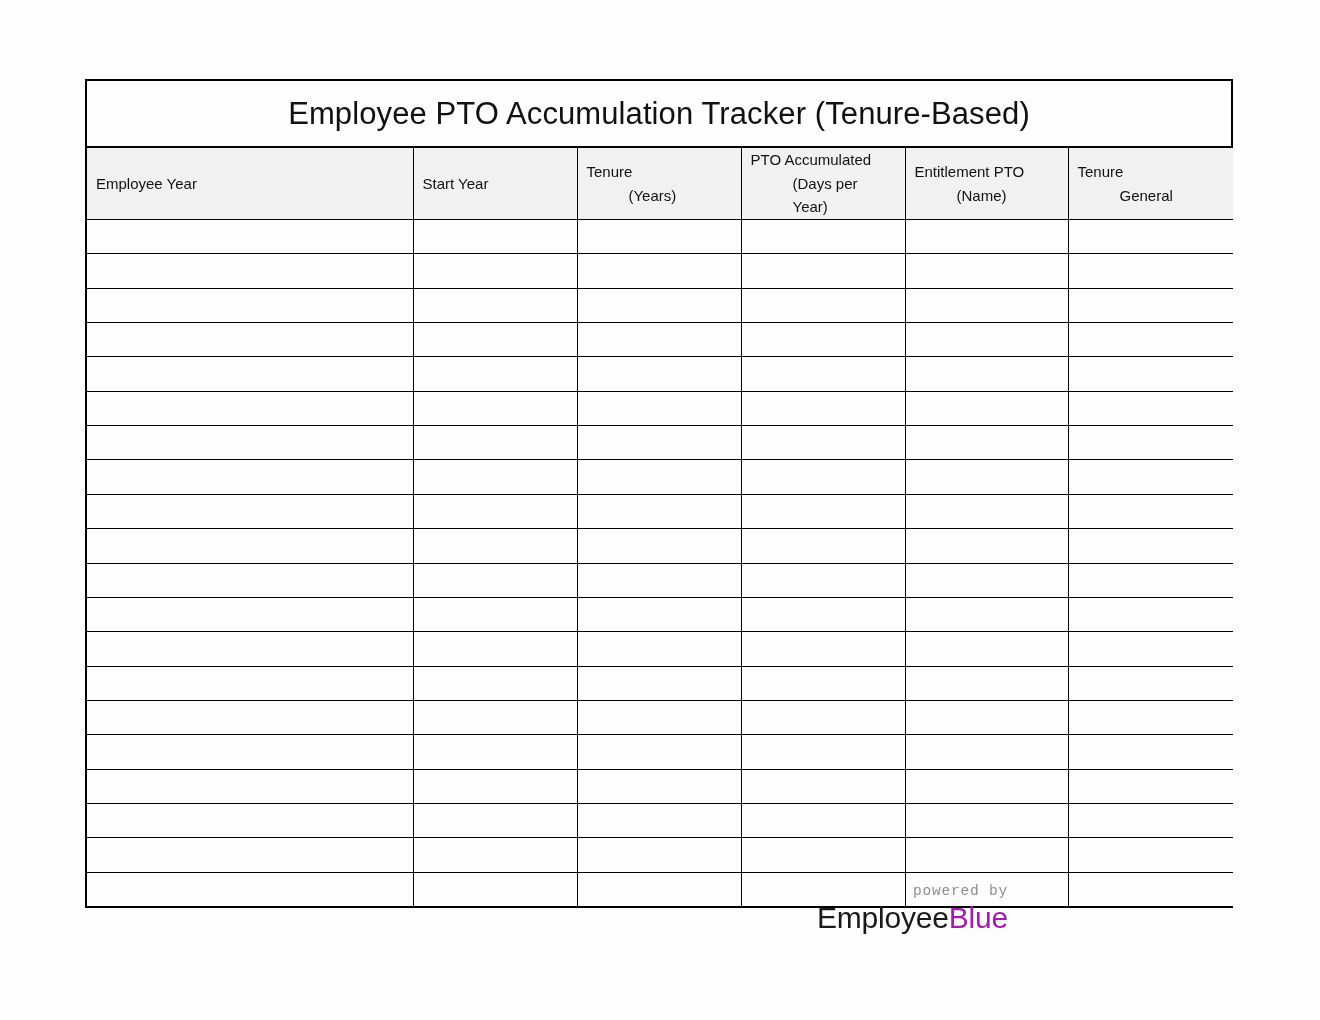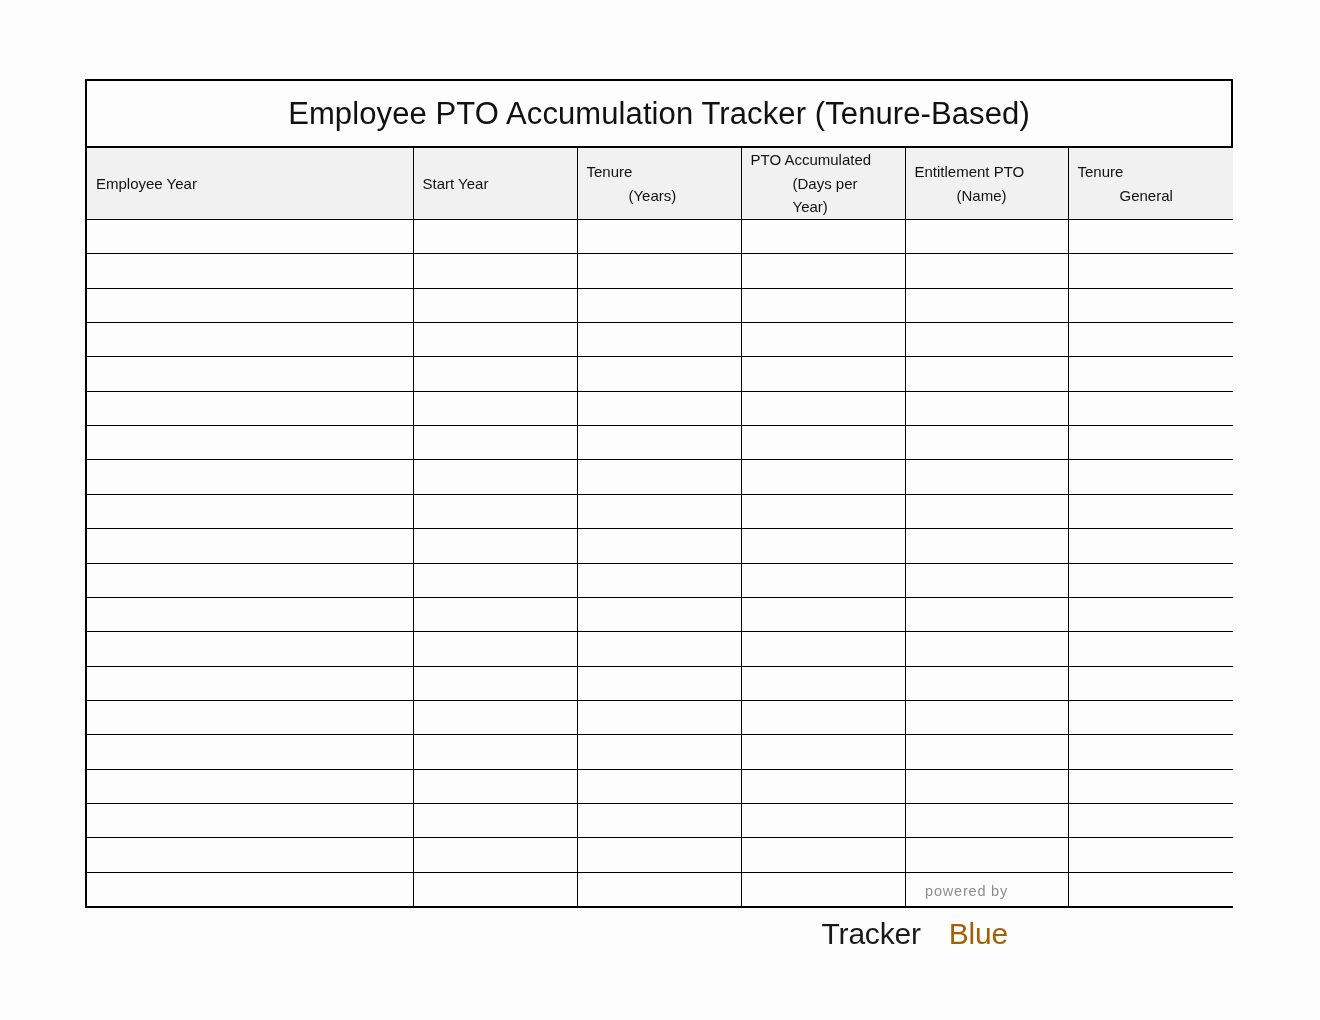--- a/index.html
+++ b/index.html
@@ -99,29 +99,30 @@
     position: absolute;
     right: 92px;
     top: 884px;
     text-align: right;
     line-height: 1;
   }
   .brand .powered {
     font-size: 14.5px;
     color: #8d8d8d;
     letter-spacing: .8px;
-    margin-bottom: 20px;
+    margin-bottom: 4px;
+    font-family: Liberation Mono, monospace;
   }
   .brand .wordmark {
     font-size: 30px;
     letter-spacing: -.2px;
     white-space: nowrap;
   }
   .brand .wm-general { color: #1a1a1a; }
-  .brand .wm-blue { color: #a16207; margin-left: 28px; }
+  .brand .wm-blue { color: #a21caf; }
 </style>
 </head>
 <body>
 
 <div class="page">
 
   <div class="sheet">
 
     <div class="title-band">
       <div class="title-text">Employee PTO Accumulation Tracker (Tenure-Based)</div>
@@ -320,17 +321,17 @@
             <td></td>
           </tr>
         </tbody>
     </table>
 
   </div>
 
   <div class="brand">
     <div class="powered">powered by</div>
     <div class="wordmark">
-      <span class="wm-general">Tracker</span><span class="wm-blue">Blue</span>
+      <span class="wm-general">Employee</span><span class="wm-blue">Blue</span>
     </div>
   </div>
 
 </div>
 
 </body></html>

